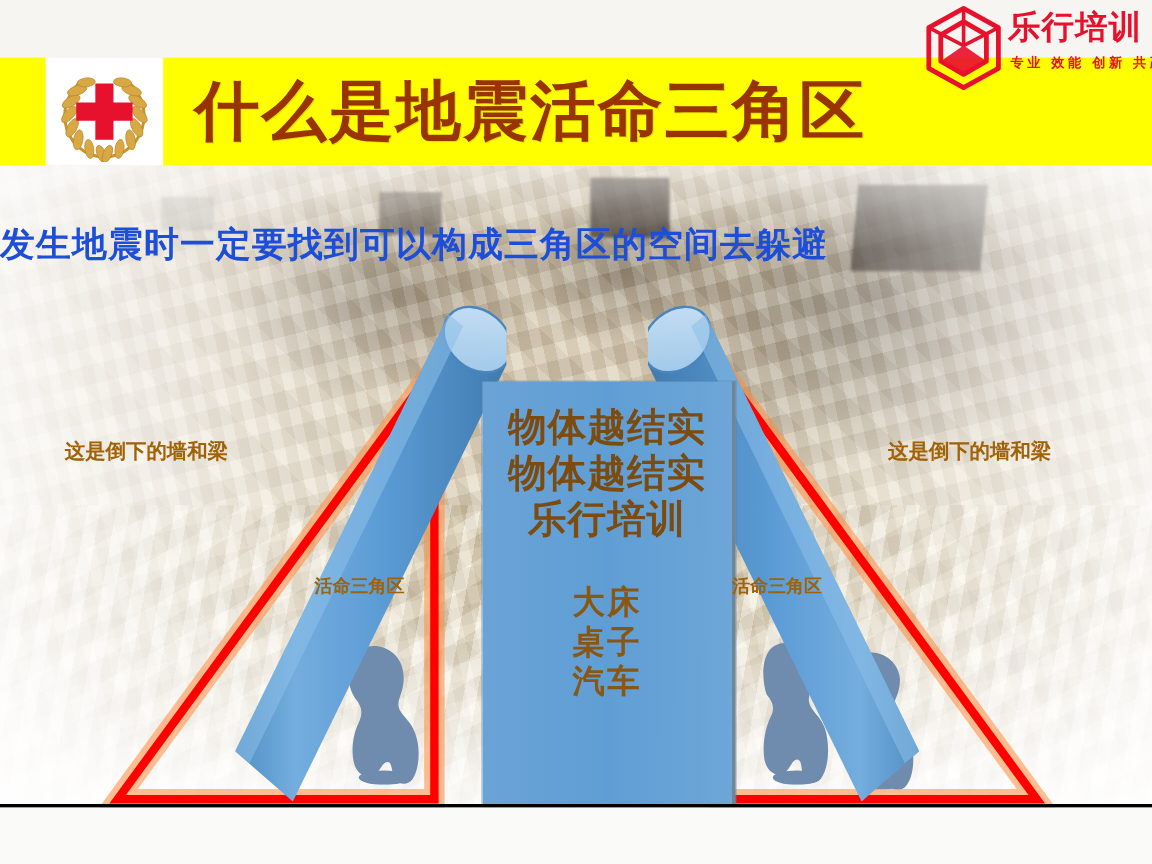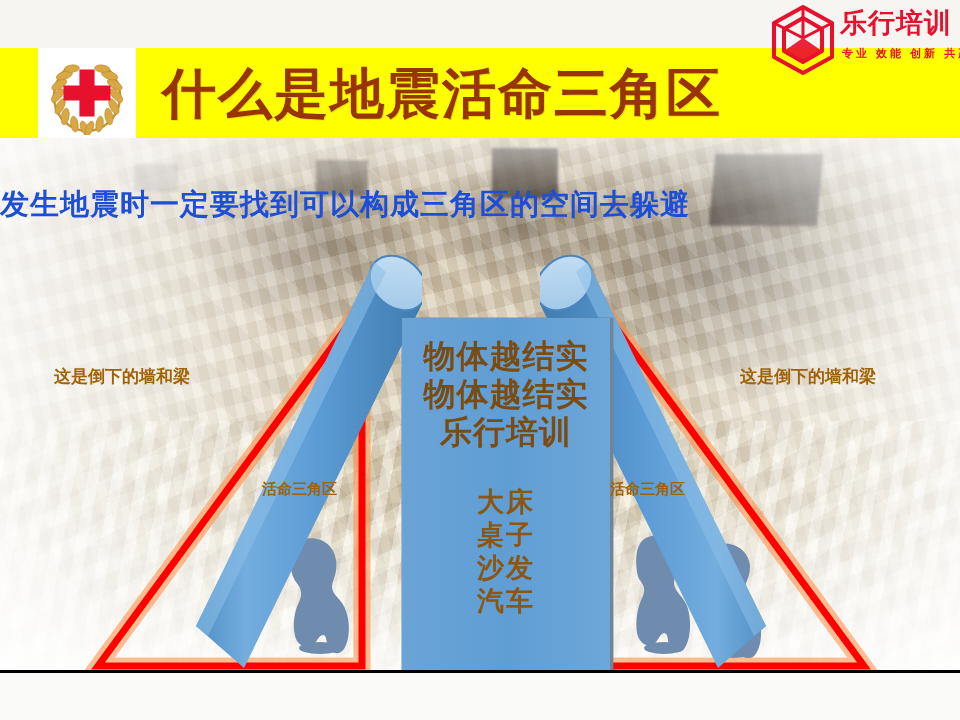--- a/index.html
+++ b/index.html
@@ -227,21 +227,20 @@
 
   <div class="center-block">
     <div class="center-head">
       <span>物体越结实</span>
       <span>物体越结实</span>
       <span>乐行培训</span>
     </div>
     <div class="center-list">
       <span>大床</span>
       <span>桌子</span>
-      <span>沙发</span>
       <span>汽车</span>
     </div>
   </div>
 
   <div class="lbl lbl-wall-left">这是倒下的墙和梁</div>
   <div class="lbl lbl-wall-right">这是倒下的墙和梁</div>
   <div class="lbl lbl-tri-left">活命三角区</div>
   <div class="lbl lbl-tri-right">活命三角区</div>
 
   <div class="base-line"></div>

